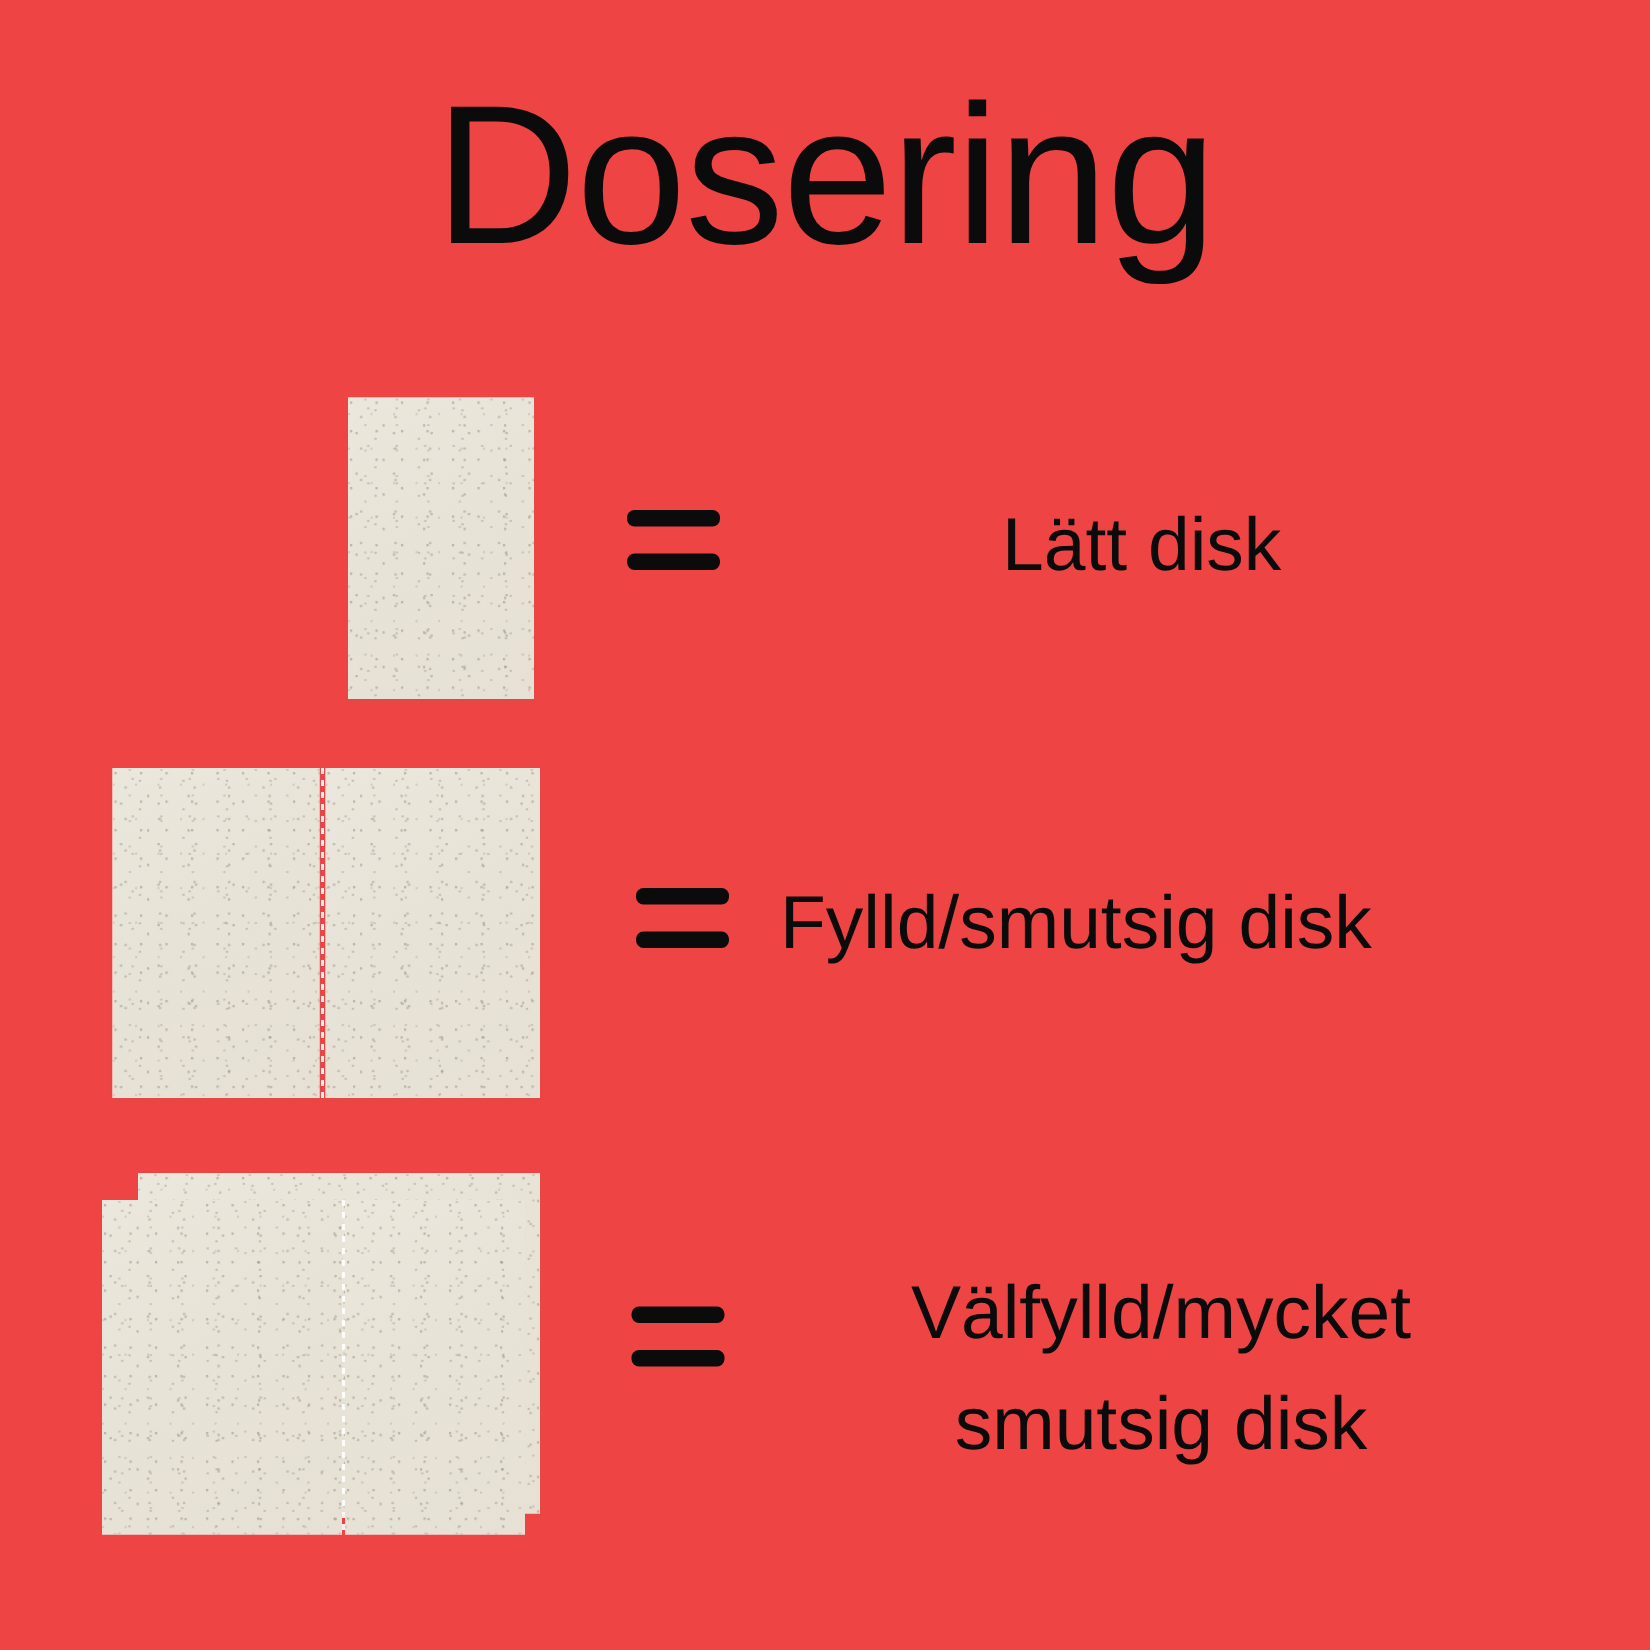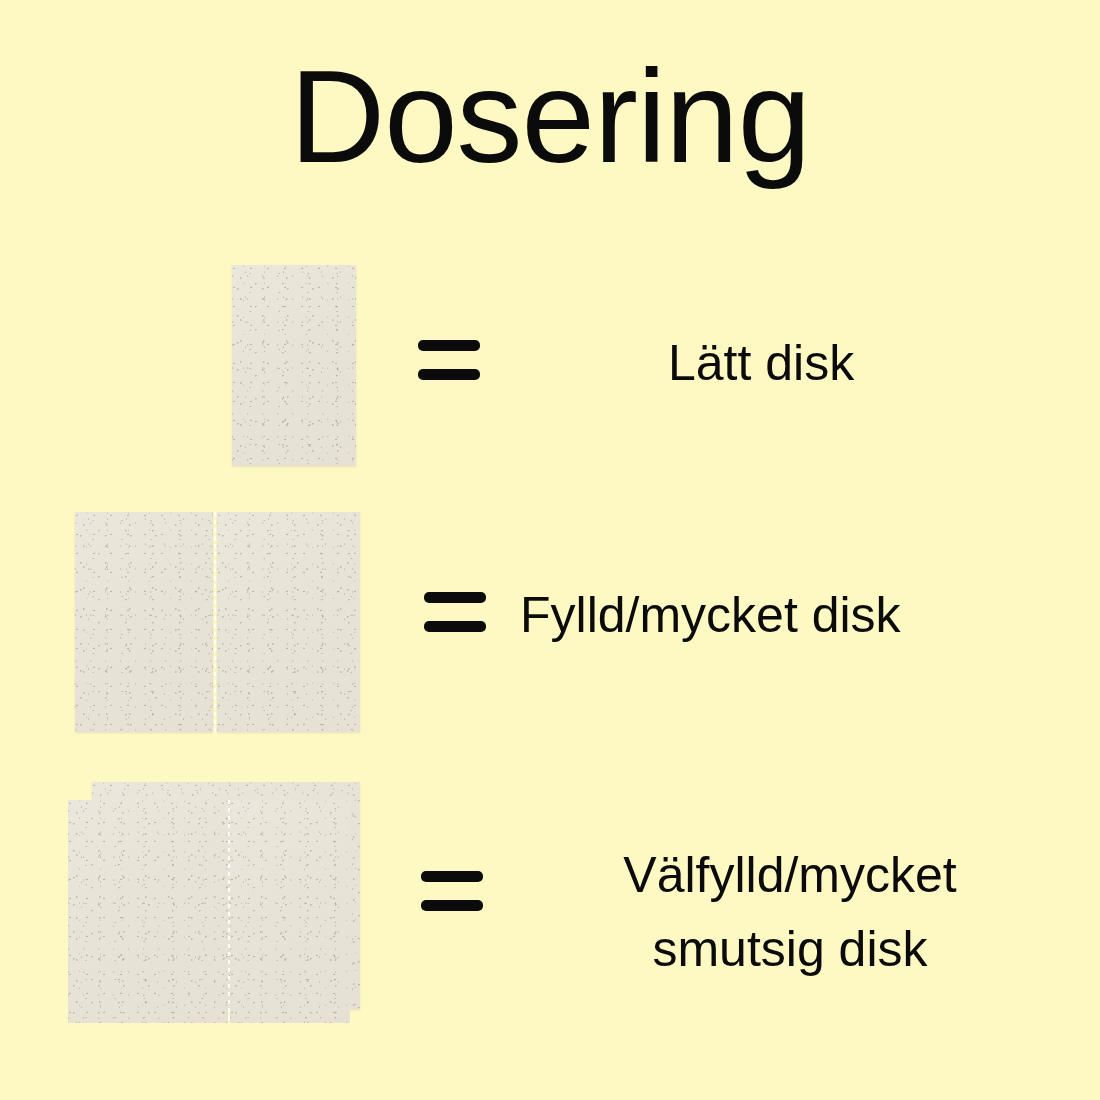--- a/index.html
+++ b/index.html
@@ -12,21 +12,21 @@
     height: 1100px;
     position: relative;
     overflow: hidden;
     font-family: "Liberation Sans", "DejaVu Sans", sans-serif;
     color: #0a0a0a;
   }
 
   #page {
     position: absolute;
     inset: 0;
-    background: #fef9c3;
+    background: #ef4444;
   }
 
   
   .title {
     position: absolute;
     left: 0;
     top: 48px;
     width: 1100px;
     text-align: center;
     font-size: 132px;
@@ -142,37 +142,37 @@
 
     <div class="tablet" style="left:217px; top:512px; width:143px; height:220px;"></div>
 
     <div class="score dotted" style="left:214px; top:512px; height:220px;"></div>
 
     <div class="equals" style="left:424px; top:592px;">
       <span class="bar top"></span>
       <span class="bar bot"></span>
     </div>
 
-    <div class="label" style="left:520px; top:578px;">Fylld/mycket disk</div>
+    <div class="label" style="left:520px; top:578px;">Fylld/smutsig disk</div>
   </div>
 
   <div class="row">
 
     <div class="tablet" style="left:92px; top:782px; width:268px; height:227px;"></div>
 
     <div class="tablet no-shadow" style="left:68px; top:800px; width:160px; height:223px;"></div>
 
     <div class="tablet no-shadow" style="left:230px; top:800px; width:120px; height:223px;"></div>
 
     <div class="score dotted" style="left:228px; top:800px; height:223px;"></div>
 
     <div class="equals" style="left:421px; top:871px;">
       <span class="bar top"></span>
       <span class="bar bot"></span>
     </div>
 
-    <div class="label two-line" style="left:510px; top:838px;">
+    <div class="label two-line" style="left:494px; top:838px;">
       <span>Välfylld/mycket</span><br>
       <span>smutsig disk</span>
     </div>
   </div>
 
 </div>
 
 </body></html>

